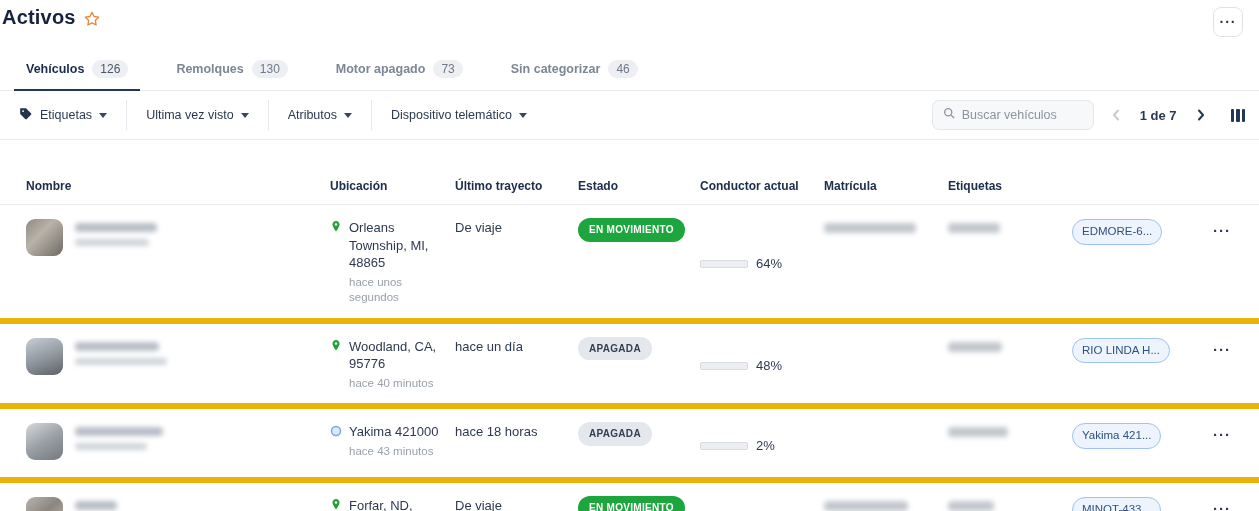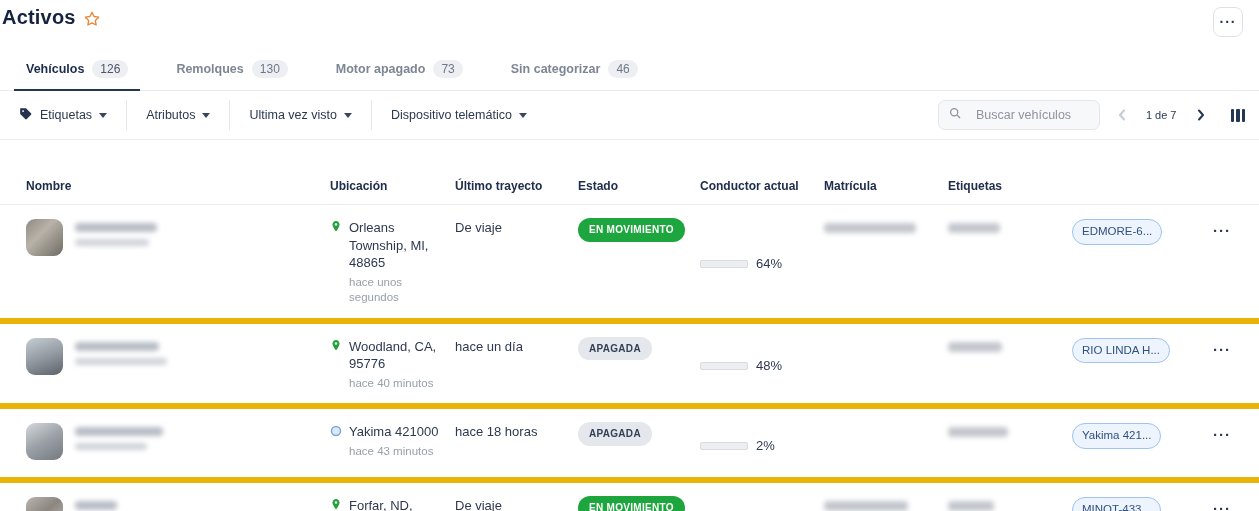--- a/index.html
+++ b/index.html
@@ -33,25 +33,25 @@
   .filter-group { display: flex; align-items: center; height: 100%; }
   .filter-item { display: flex; align-items: center; gap: 7px; padding: 0 19px;
     height: 30px; border-right: 1px solid #e4e7ec; font-size: 12.5px; color: #2b3950; cursor: pointer; }
   .filter-item:last-child { border-right: none; justify-content: space-between; }
   .caret { display: inline-block; width: 0; height: 0; border-left: 4px solid transparent;
     border-right: 4px solid transparent; border-top: 5px solid #3a465c; margin-top: 1px; }
   .toolbar-right { display: flex; align-items: center; gap: 14px; }
   .search-box { display: flex; align-items: center; gap: 6px; width: 162px; height: 30px;
     background: #f7f8fa; border: 1px solid #e3e6ea; border-radius: 7px; padding: 0 10px; }
   .search-box input { border: none; outline: none; background: transparent; width: 100%;
-    font-size: 12.5px; color: #2e3950; font-family: "Liberation Sans", sans-serif; margin-left: 8px; }
+    font-size: 12.5px; color: #2e3950; font-family: "Liberation Sans", sans-serif; }
   .search-box input::placeholder { color: #8d949f; }
   .pager { display: flex; align-items: center; gap: 16px; }
   .pager-btn { background: none; border: none; cursor: pointer; display: flex; padding: 2px; }
-  .pager-label { font-size: 11px; color: #2b3950; }
+  .pager-label { font-size: 13px; color: #2b3950; font-weight: bold; }
   .columns-btn { display: flex; gap: 2px; cursor: pointer; margin-left: 6px; }
   .columns-btn i { width: 3.5px; height: 13px; background: #233755; border-radius: 1px; }
 
   
   .grid-row { display: grid;
     grid-template-columns: 304px 125px 123px 122px 124px 124px 124px 140px 1fr;
     padding: 0 14px 0 26px; }
   .thead { align-items: end; height: 65px; padding-bottom: 10px; border-bottom: 1px solid #e9ebef; }
   .th { font-size: 12px; font-weight: bold; color: #202e4e; line-height: 1.25; padding-right: 14px; }
   .trow { min-height: 74px; border-bottom: 6px solid #eab308; padding-top: 14px; padding-bottom: 12px; }
@@ -135,25 +135,25 @@
       <span>
         <svg width="14" height="14" viewBox="0 0 24 24" fill="#25324d">
           <path d="M20.59 13.41l-7.17 7.17a2 2 0 0 1-2.83 0L2 12V2h10l8.59 8.59a2 2 0 0 1 0 2.83z"></path>
           <circle cx="7" cy="7" r="1.6" fill="#fff"></circle>
         </svg>
       </span>
       <span>Etiquetas</span>
       <span class="caret"></span>
     </div>
     <div class="filter-item">
+      <span>Ultima vez visto</span>
+      <span class="caret"></span>
+    </div>
+    <div class="filter-item">
       <span>Atributos</span>
-      <span class="caret"></span>
-    </div>
-    <div class="filter-item">
-      <span>Ultima vez visto</span>
       <span class="caret"></span>
     </div>
     <div class="filter-item">
       <span>Dispositivo telemático</span>
       <span class="caret"></span>
     </div>
   </div>
   <div class="toolbar-right">
     <div class="search-box">
       <span>

